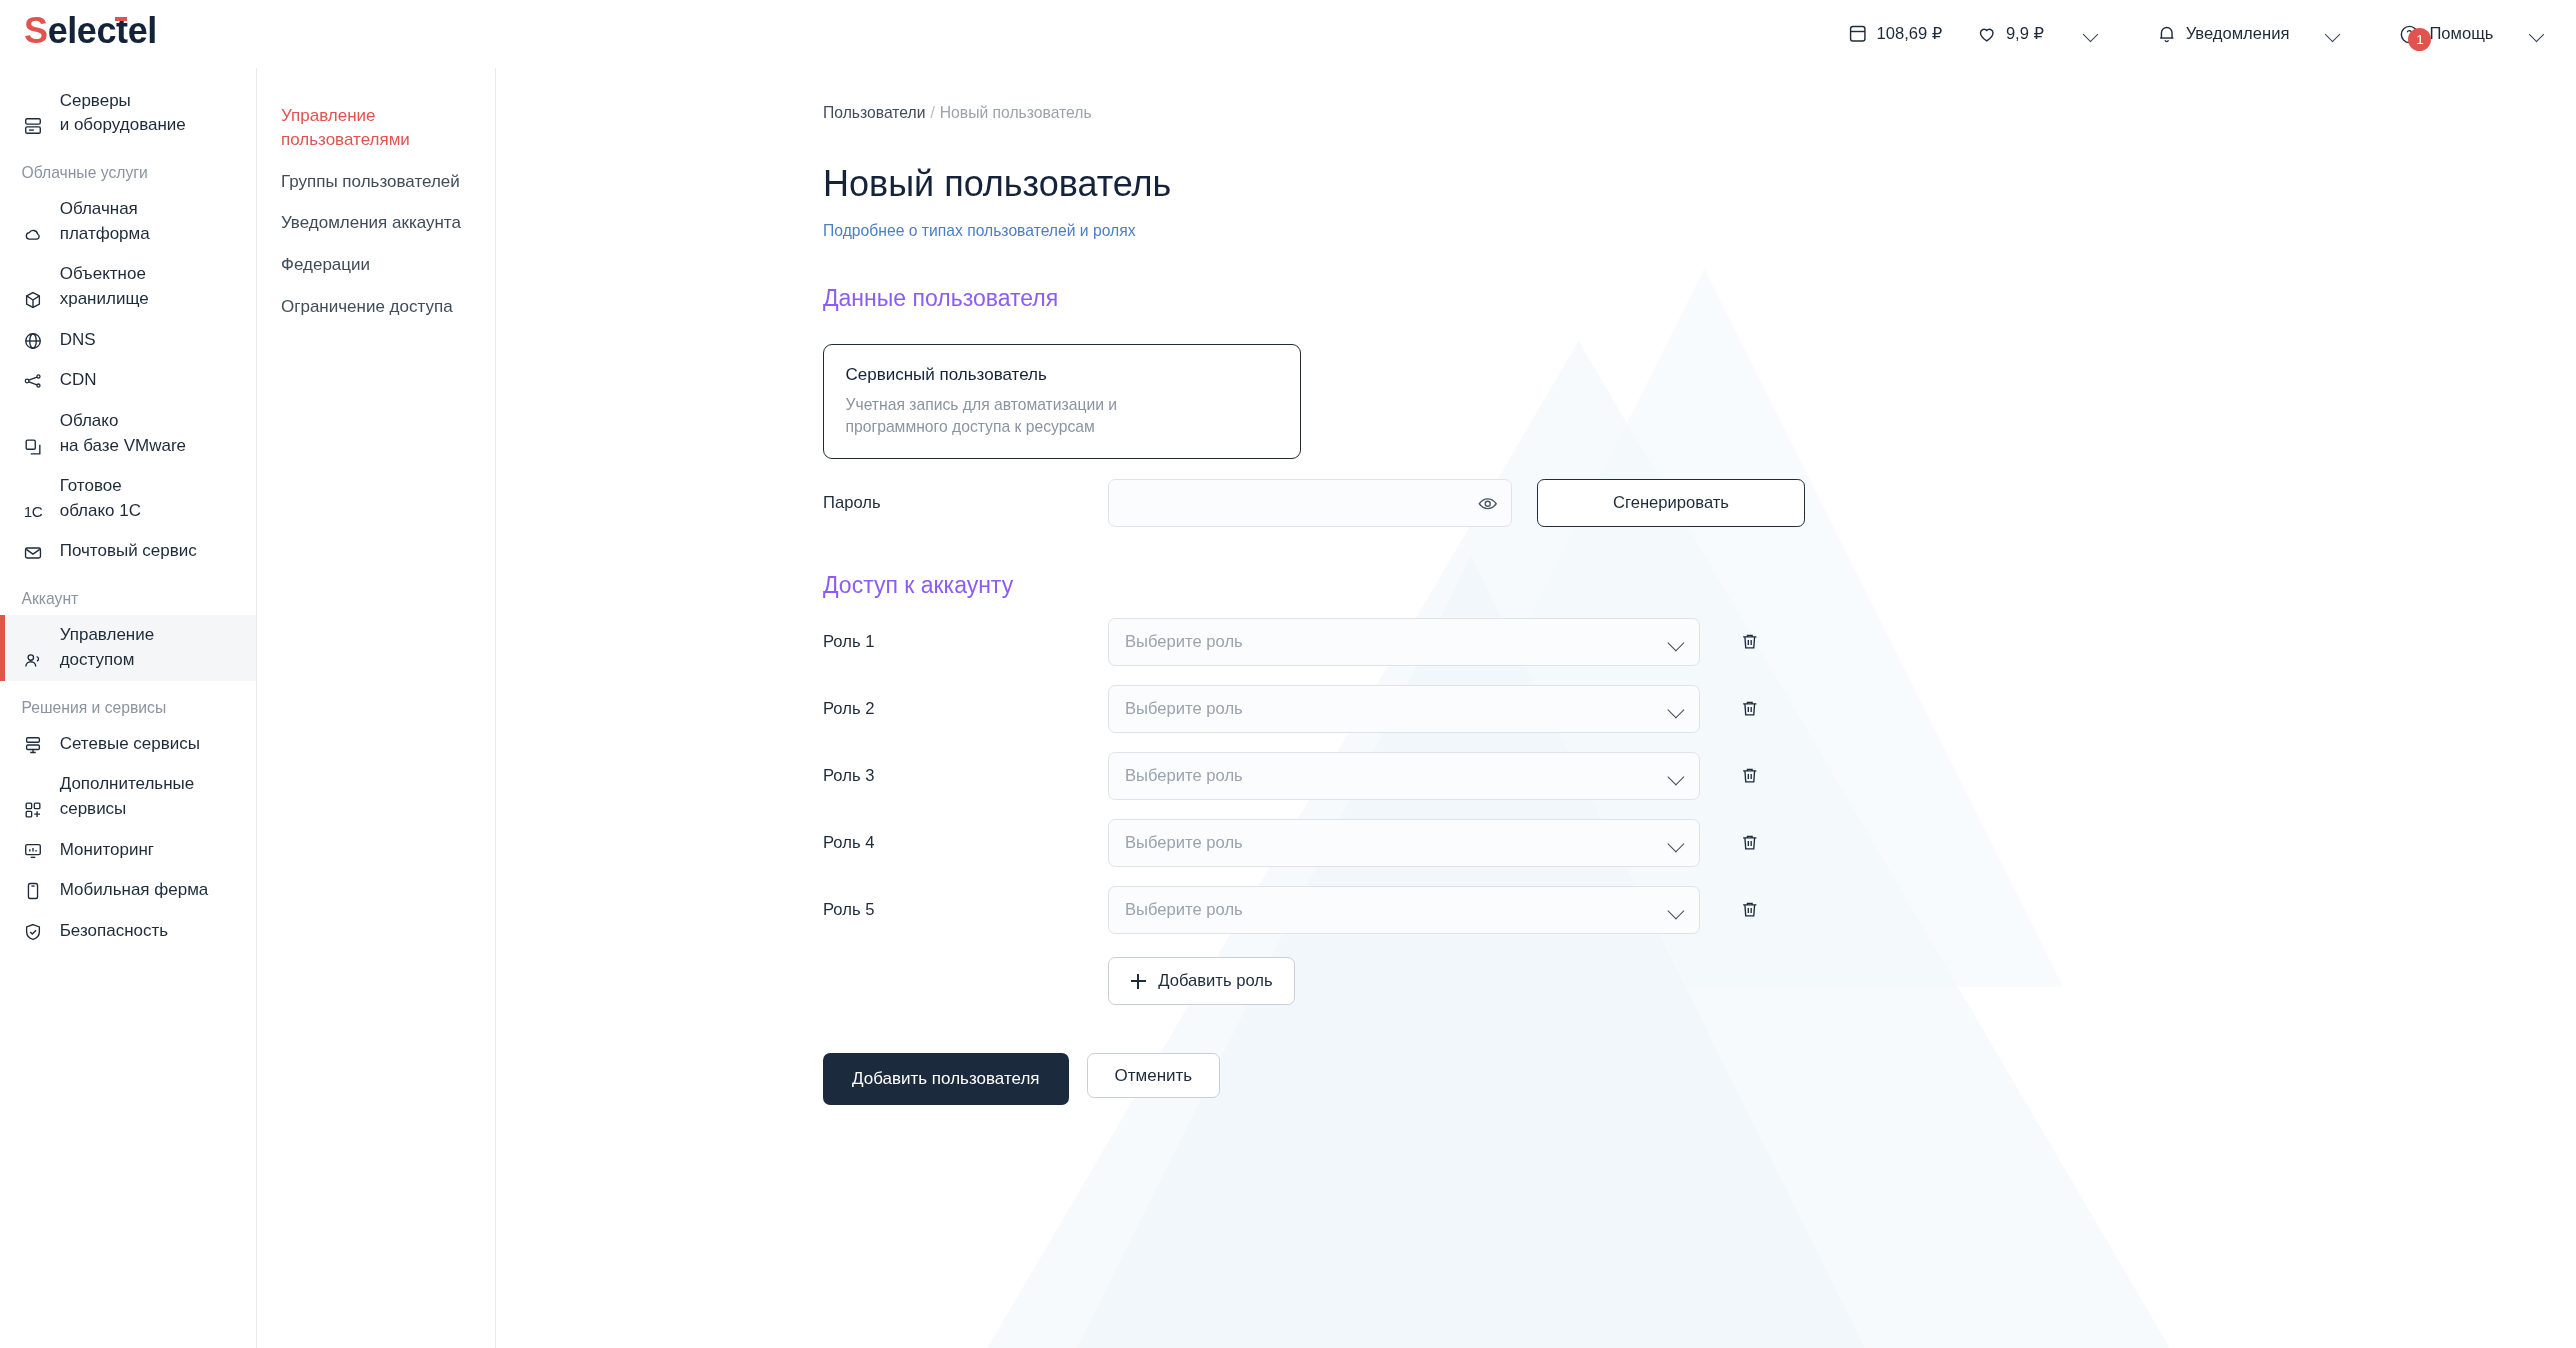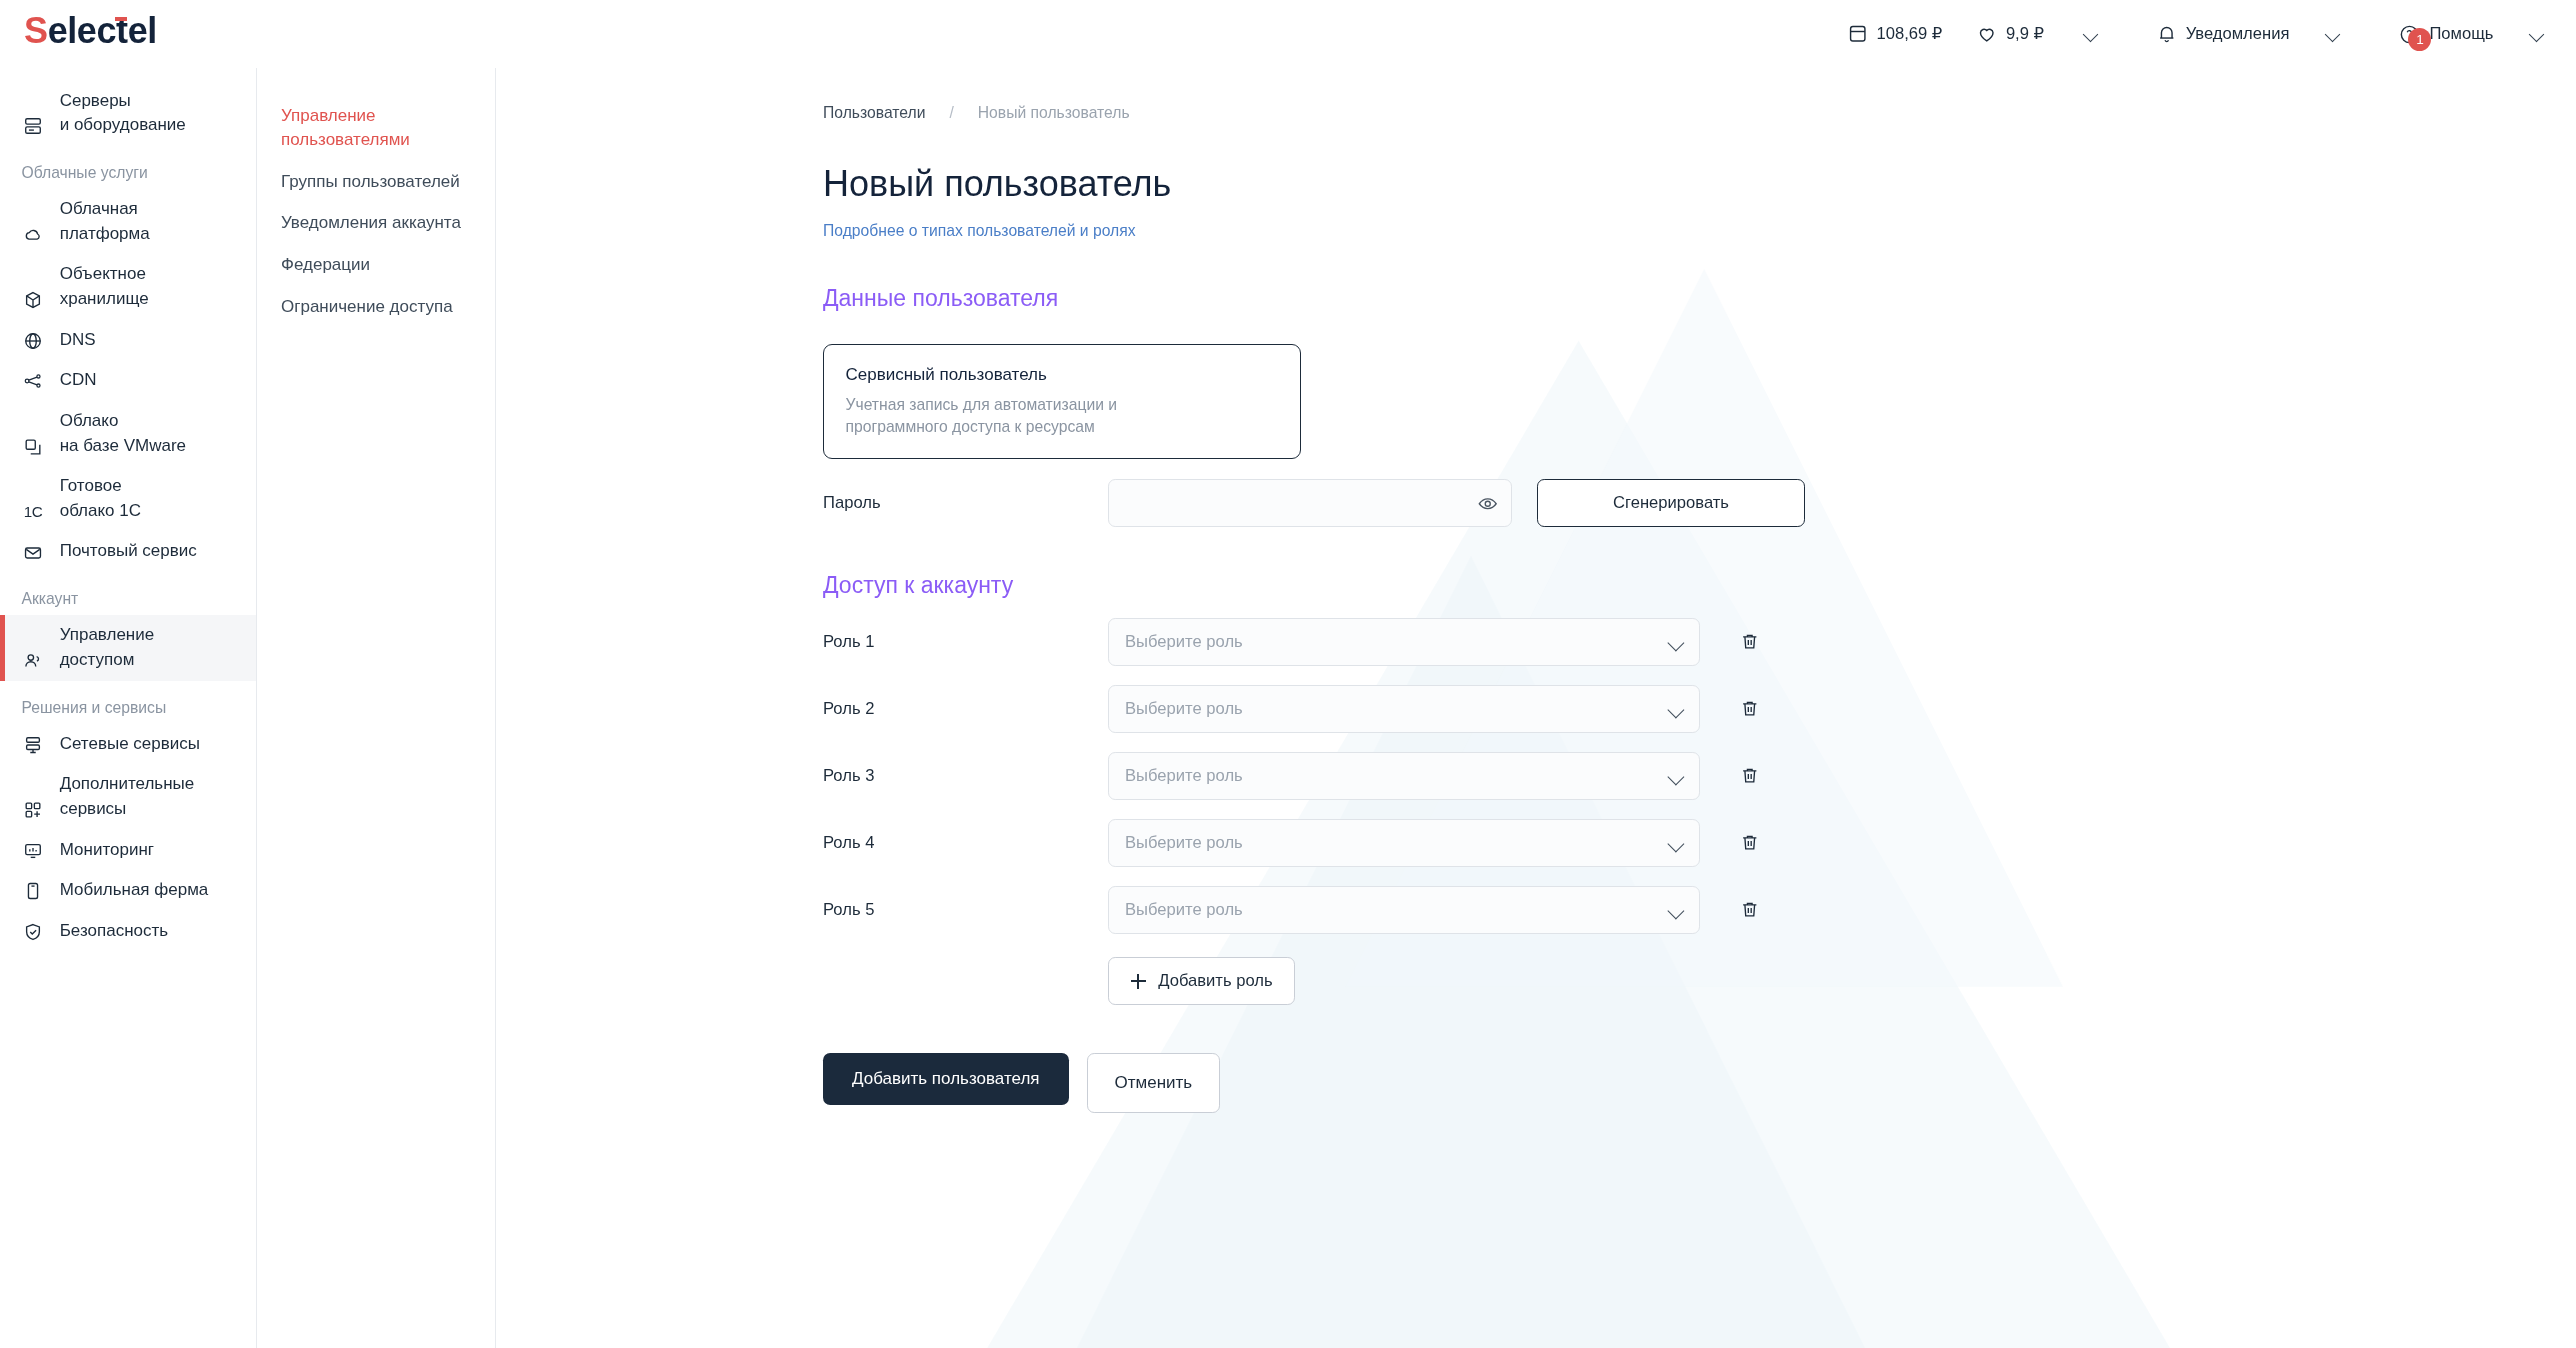--- a/index.html
+++ b/index.html
@@ -127,21 +127,21 @@
   .subnav-item.active { color: #e0534f; }
 
   
   .main {
     position: absolute; left: 497px; top: 68px;
     width: 2079px; height: 1281px;
     z-index: 2;
     padding: 36px 0 0 326px;
   }
 
-  .breadcrumb { display: flex; align-items: flex-start; gap: 24px; font-size: 15.7px; }
+  .breadcrumb { display: flex; align-items: flex-start; gap: 5px; font-size: 15.7px; }
   .bc-link { color: #3f4c5a; cursor: pointer; }
   .bc-slash { color: #b5bcc6; }
   .bc-current { color: #9aa3ae; }
 
   .page-title {
     font-size: 36px; font-weight: 400; color: #14233a;
     margin-top: 42px; line-height: 1.1;
   }
   .page-sublink {
     font-size: 15.7px; color: #4a7ec7; margin-top: 18px; cursor: pointer;
@@ -261,21 +261,21 @@
   .plus::after  { top: 0; left: 6.3px; height: 15.2px; width: 1.8px; }
 
   .actions { display: flex; gap: 18px; margin-top: 48px; }
   .btn-primary {
     height: 52px; padding: 0 29px;
     background: #1b2a3c; color: #ffffff;
     border: none; border-radius: 7.2px;
     font-size: 17px; font-family: inherit; cursor: pointer;
   }
   .btn-secondary {
-    height: 60px; padding: 0 27px;
+    height: 45px; padding: 0 27px;
     background: #ffffff; color: #1d2b3a;
     border: 0.9px solid #c9ced6; border-radius: 7.2px;
     font-size: 17px; font-family: inherit; cursor: pointer;
   }
 </style>
 </head>
 <body>
 
 <svg class="watermark" viewBox="0 0 2872 1504" preserveAspectRatio="none">
   <polygon points="1760,380 2420,1504 1100,1504" fill="#eef6fa" opacity="0.55"></polygon>

